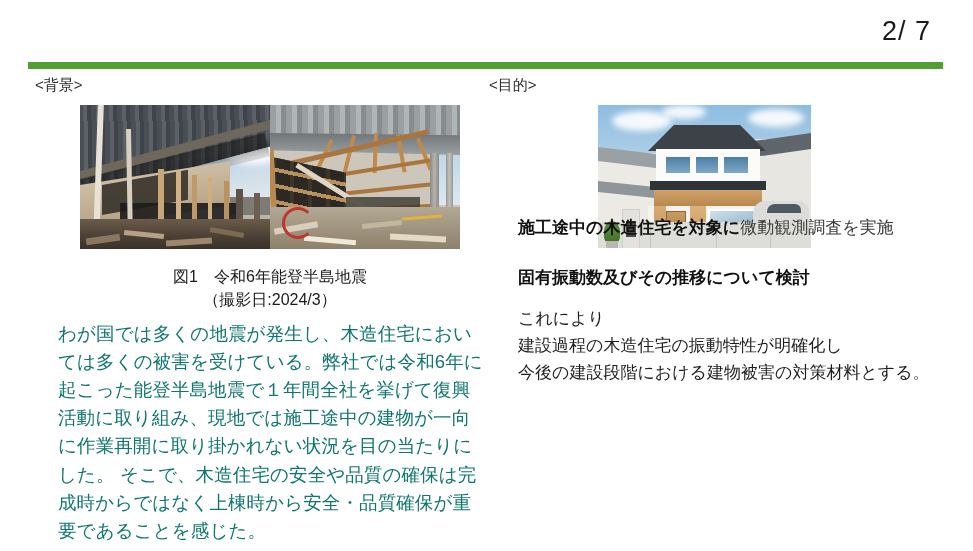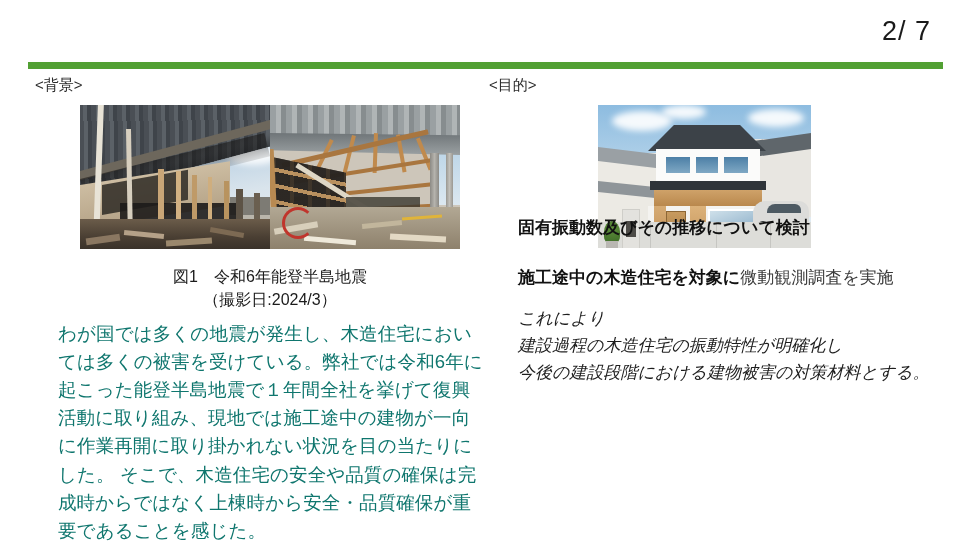--- a/index.html
+++ b/index.html
@@ -324,26 +324,26 @@
     <div class="pj" style="left:172px;"></div>
     <div class="post-box"></div>
     <div class="post-slot"></div>
     <div class="plant"></div>
     <div class="pot"></div>
   </div>
 
 
   <div class="concl">
     <div class="line">
+      <span class="b">施工途中の木造住宅を対象に</span><span class="n">微動観測調査を実施</span>
+    </div>
+    <div class="line">
       <span class="b">固有振動数及びその推移について検討</span><span class="n"></span>
     </div>
-    <div class="line">
-      <span class="b">施工途中の木造住宅を対象に</span><span class="n">微動観測調査を実施</span>
-    </div>
   </div>
 
   <div class="outcome">
-    <p style="white-space:pre-line;font-style:italic;">これにより
+    <p style="white-space:pre-line;">これにより
 建設過程の木造住宅の振動特性が明確化し
 今後の建設段階における建物被害の対策材料とする。</p>
   </div>
 
 </div>
 
 </body></html>

